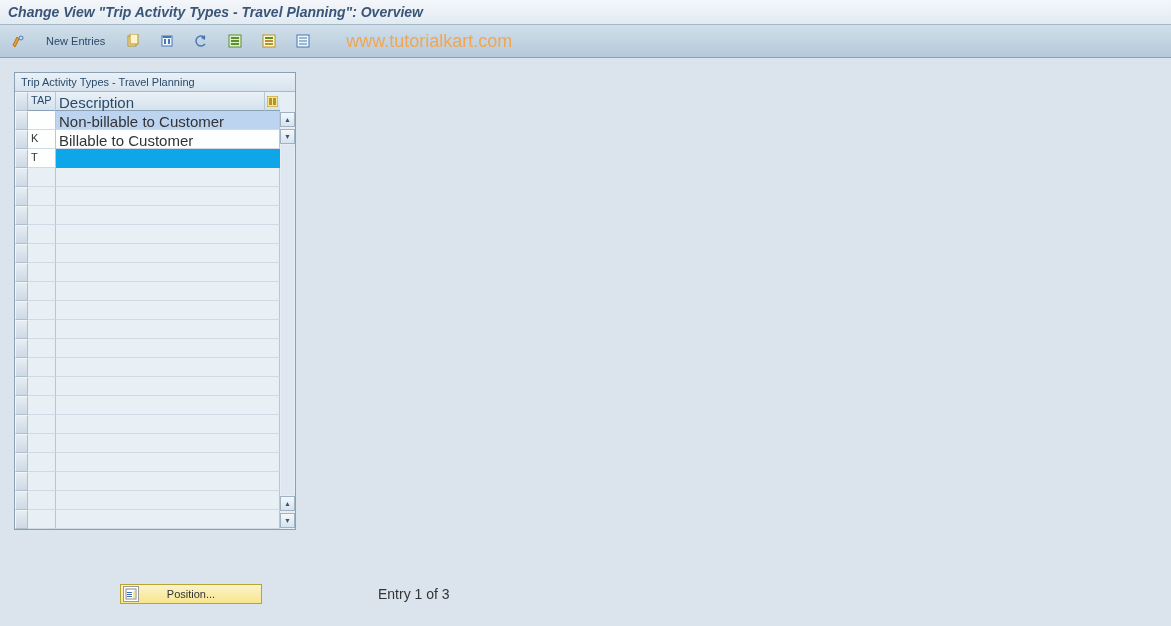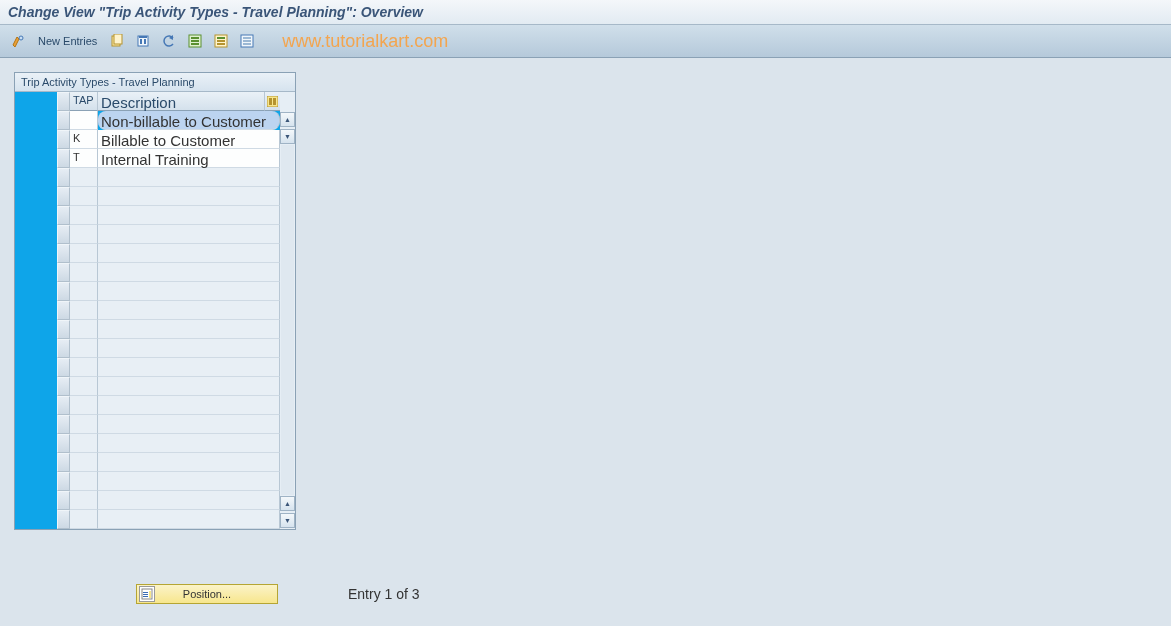--- a/index.html
+++ b/index.html
@@ -22,21 +22,21 @@
     font-weight: bold;
     font-size: 14px;
     color: #3a5578;
   }
   .toolbar {
     background: linear-gradient(to bottom, #d0dfea 0%, #b5c9da 100%);
     border-bottom: 1px solid #8aa1b5;
     padding: 4px 8px;
     display: flex;
     align-items: center;
-    gap: 6px;
+    gap: 14px;
     height: 24px;
     position: relative;
   }
   .icon-btn {
     width: 18px;
     height: 18px;
     display: inline-flex;
     align-items: center;
     justify-content: center;
     font-size: 11px;
@@ -73,21 +73,20 @@
     padding: 3px 6px;
     font-size: 11px;
     color: #2a4a6a;
   }
   .grid {
     display: flex;
     flex-direction: row;
   }
   .grid-body {
     flex: 1;
-    margin-left: 42px;
   }
   .grid-row {
     display: flex;
     height: 19px;
   }
   .row-sel {
     width: 13px;
     background: linear-gradient(to bottom, #e6edf4, #cdd9e4);
     border: 1px solid #b0bfcc;
     border-top: 1px solid #f0f5f9;
@@ -121,44 +120,43 @@
     border-bottom: 1px solid #8aa1b5;
   }
   .header-row .settings-cell {
     width: 15px;
     background: linear-gradient(to bottom, #eaf1f7, #d4e1ec);
     border-bottom: 1px solid #8aa1b5;
     display:flex;align-items:center;justify-content:center;
   }
   .selected-cell {
     background: #bcd4f0 !important;
-    border-radius: 8px;
   }
   .scroll-col {
     width: 15px;
     background: #e6eef5;
     display: flex;
     flex-direction: column;
     align-items: center;
   }
   .scroll-btn {
     width: 13px; height: 13px;
     background: linear-gradient(to bottom,#f4f8fb,#d6e3ee);
     border:1px solid #9fb3c5;
     display:flex;align-items:center;justify-content:center;
     font-size:7px;color:#3a5578;cursor:pointer;margin:1px;
   }
   .scroll-track { flex:1; background:#dfe8f0; width:13px; margin:0 1px; }
   .position-bar {
     position: absolute;
     top: 584px;
-    left: 136px;
+    left: 120px;
     display:flex;
     align-items:center;
-    gap: 70px;
+    gap: 116px;
   }
   .position-btn {
     display:flex;align-items:center;
     background: linear-gradient(to bottom,#fbf3c9,#f7e68d);
     border:1px solid #b5a534;
     height: 18px;
     width: 140px;
     justify-content:center;
     font-size:11px;
     color:#333;
@@ -260,21 +258,20 @@
               <div class="col-desc selected-cell">Non-billable to Customer</div>
             </div>
             <div class="grid-row">
               <div class="row-sel"></div>
               <div class="col-tap">K</div>
               <div class="col-desc">Billable to Customer</div>
             </div>
             <div class="grid-row">
               <div class="row-sel"></div>
               <div class="col-tap">T</div>
-              <div class="col-desc">Internal Training</div>
             </div>
             <div class="grid-row empty">
               <div class="row-sel"></div>
               <div class="col-tap"></div>
               <div class="col-desc"></div>
             </div>
             <div class="grid-row empty">
               <div class="row-sel"></div>
               <div class="col-tap"></div>
               <div class="col-desc"></div>

